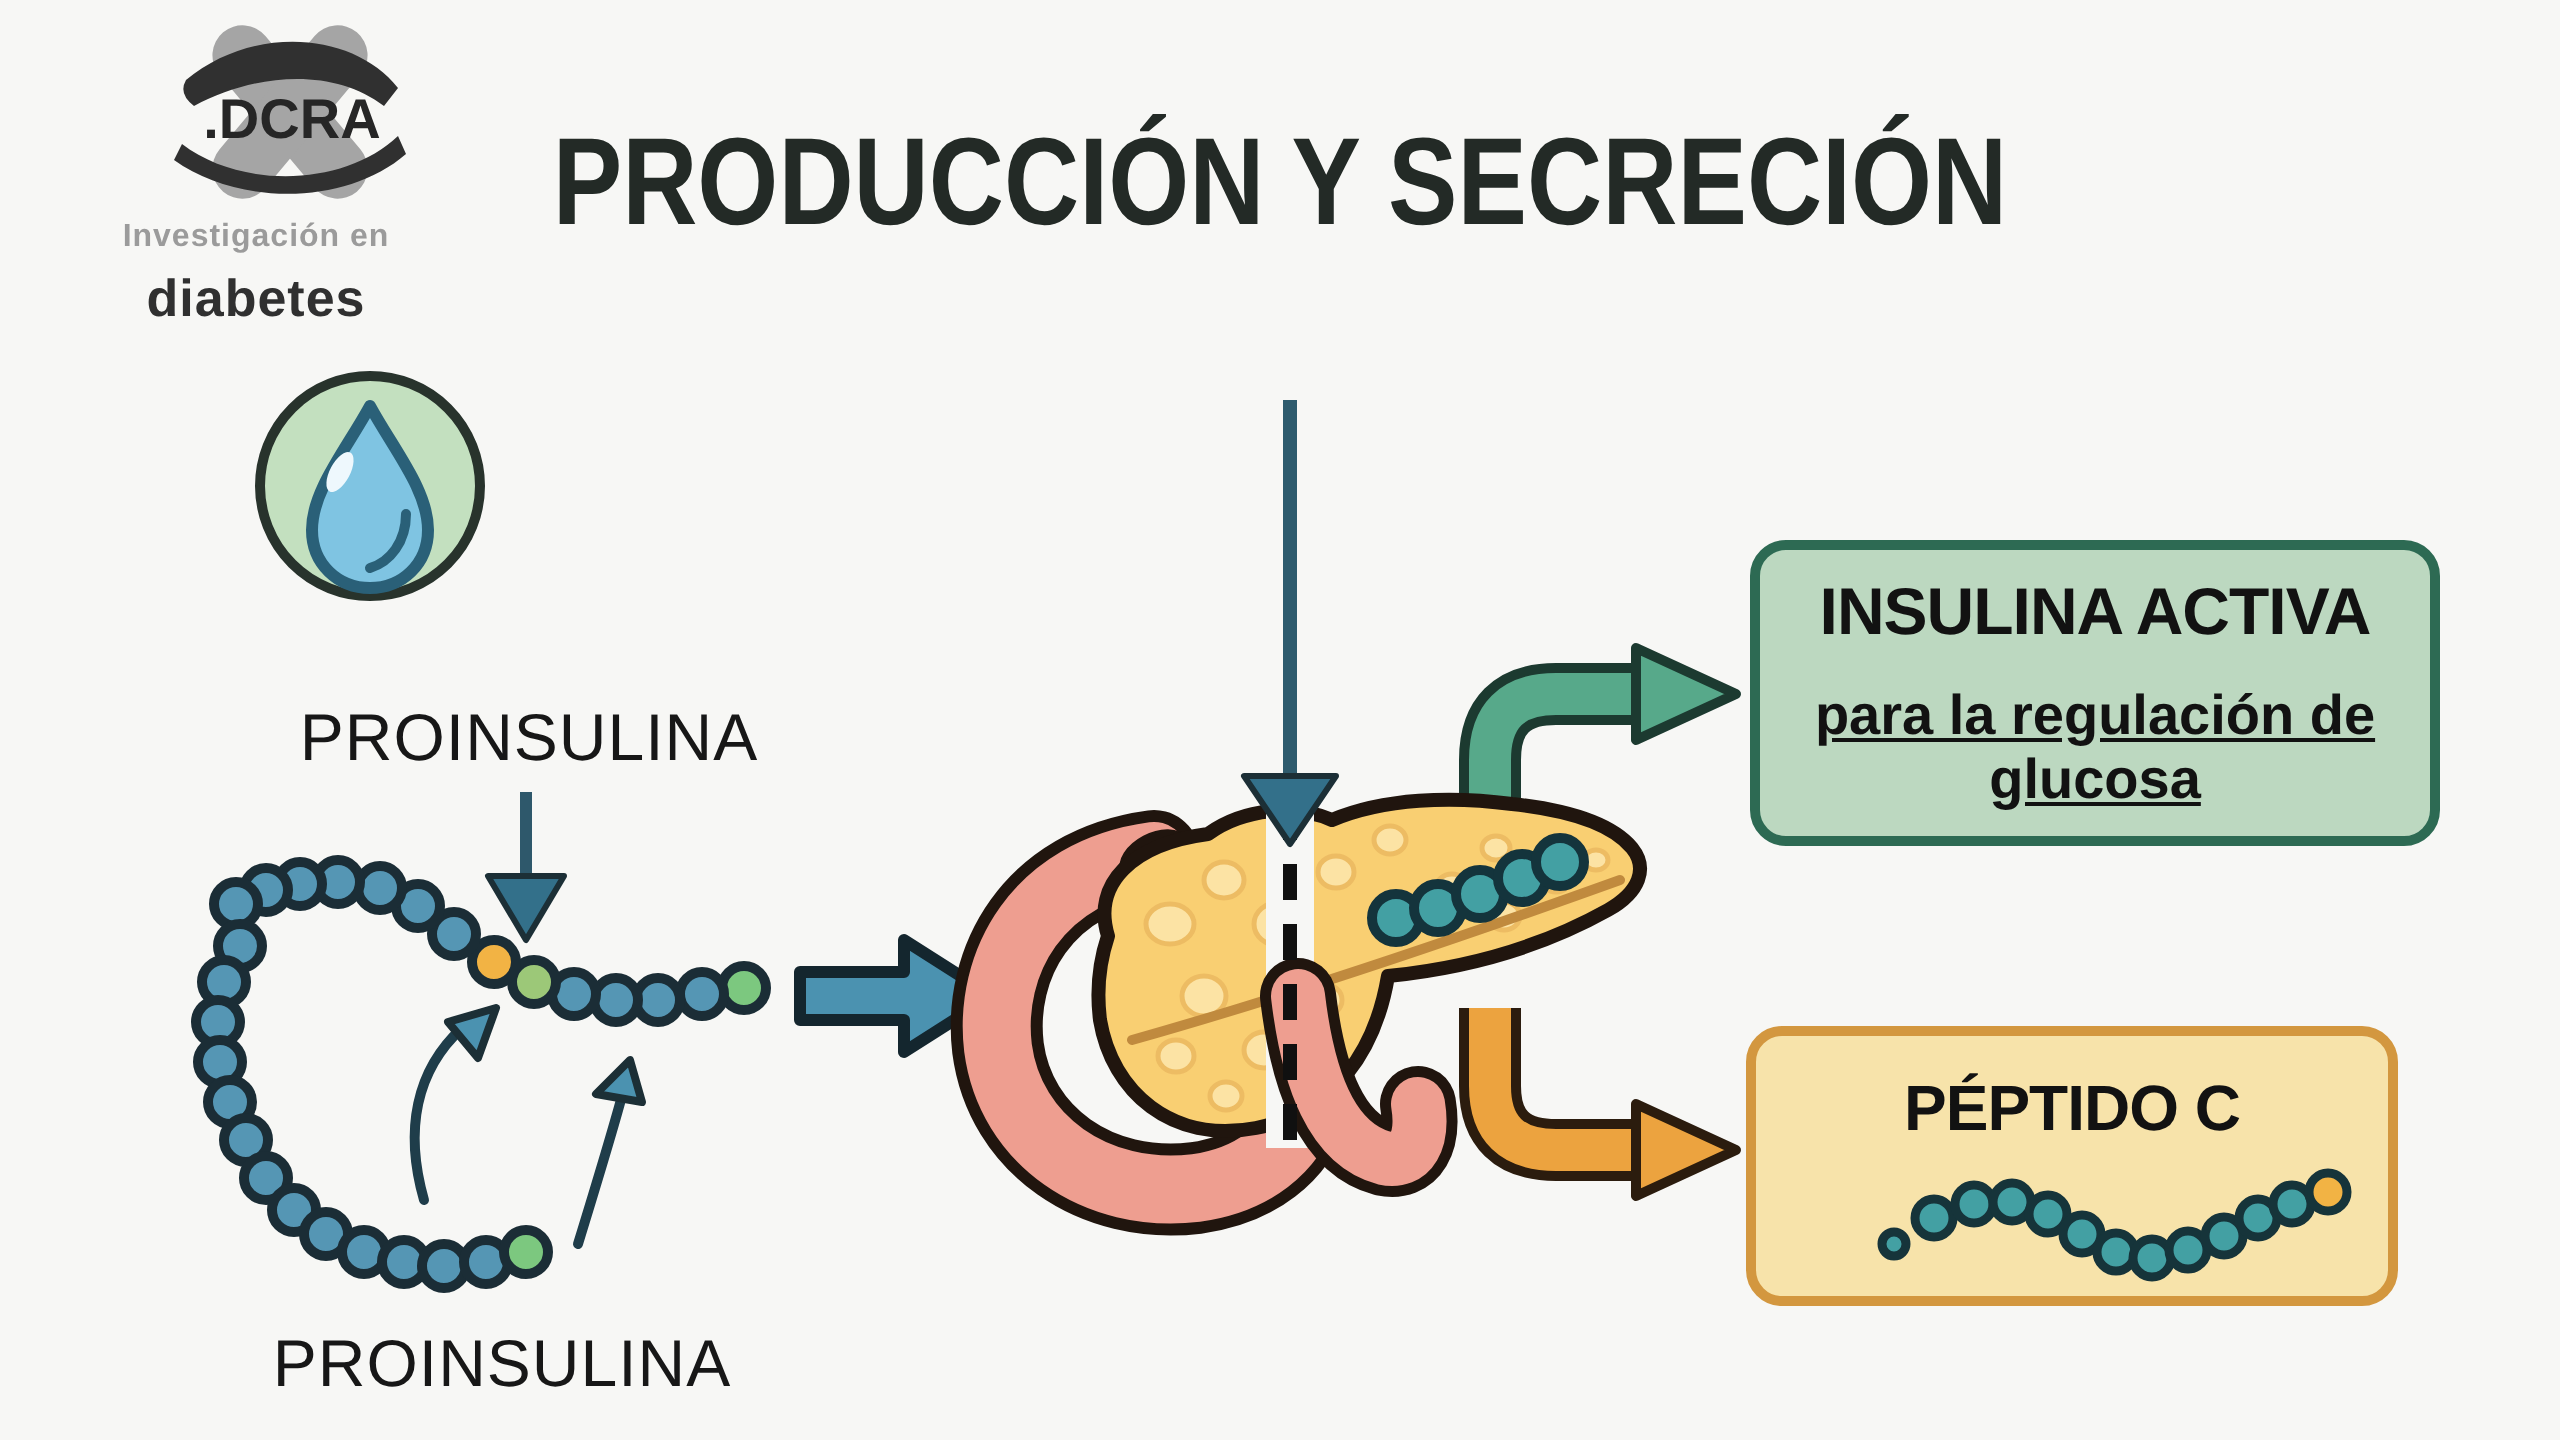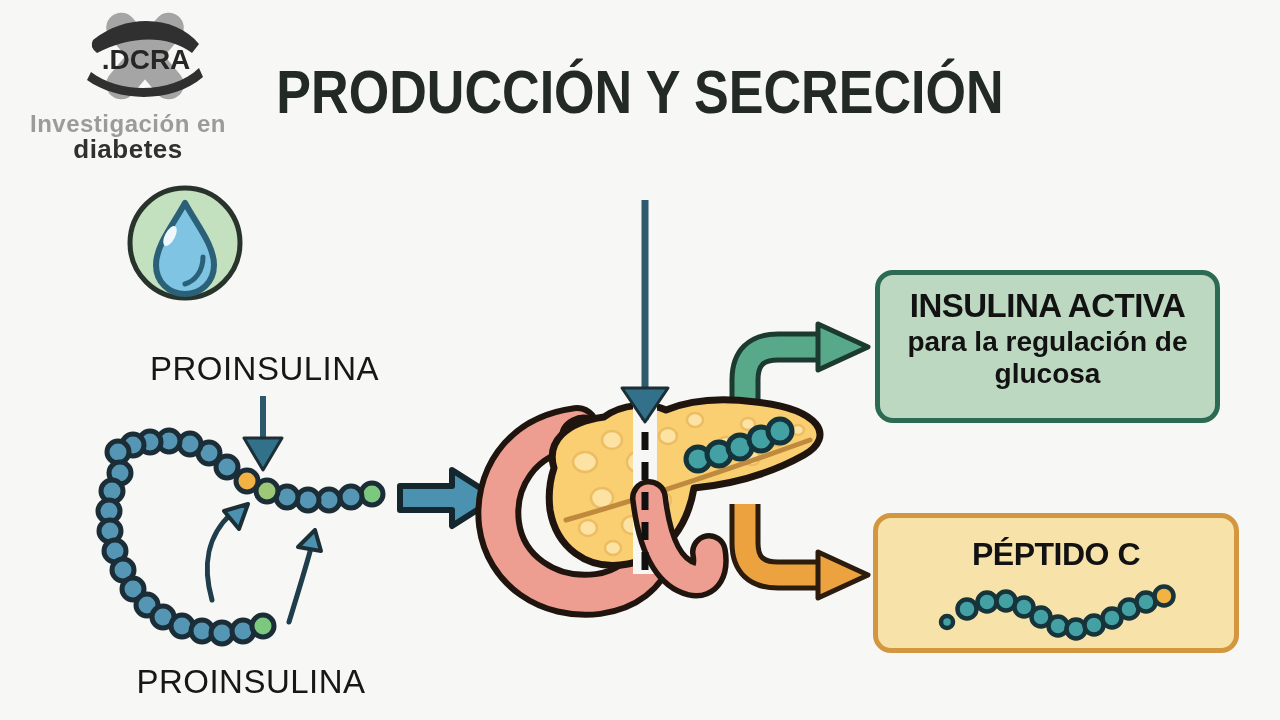--- a/index.html
+++ b/index.html
@@ -6,21 +6,21 @@
   .stage{
     position:relative;width:1280px;height:720px;overflow:hidden;
     background:var(--background,#f7f7f5);
     font-family:"Liberation Sans",sans-serif;
   }
   svg{display:block;}
   .diagram-svg{position:absolute;left:0;top:0;}
   .logo{position:absolute;left:15px;top:0;width:230px;text-align:right;}
   .logo-tagline1{
     position:absolute;left:8px;top:110px;width:240px;text-align:center;
-    font-size:24px;font-weight:bold;color:var(--logo_text_gray,#9b9b9b);letter-spacing:.5px;
+    font-size:16px;font-weight:bold;color:var(--logo_text_gray,#9b9b9b);letter-spacing:.5px;
   }
   .logo-tagline2{
     position:absolute;left:8px;top:134px;width:240px;text-align:center;
     font-size:26px;font-weight:bold;color:var(--logo_dark,#303030);letter-spacing:.5px;
   }
   .title{
     position:absolute;left:0;right:0;top:58px;margin:0;text-align:center;
     font-size:62px;line-height:68px;font-weight:800;letter-spacing:0;
     color:var(--title_text,#232a26);
     transform:scaleX(0.84);transform-origin:50% 50%;
@@ -33,23 +33,23 @@
   .proinsulina-top{left:107px;width:315px;top:350px;}
   .proinsulina-bottom{left:101px;width:300px;top:663px;}
   .out-box{position:absolute;box-sizing:border-box;border-radius:18px;}
   .insulina-box{
     left:875px;top:270px;width:345px;height:153px;
     background:var(--insulina_box_bg,#bcd8c0);
     border:5px solid var(--insulina_box_border,#2d6a53);
     padding-top:13px;text-align:center;
   }
   .insulina-title{font-size:33px;font-weight:800;color:#121212;letter-spacing:-.5px;line-height:36px;}
-  .insulina-subtitle{font-size:28px;font-weight:700;color:#121212;line-height:32px;margin-top:2px;}
+  .insulina-subtitle{font-size:28px;font-weight:700;color:#121212;line-height:32px;margin-top:18px;text-decoration:underline;}
   .peptido-box{
-    left:873px;top:513px;width:366px;height:140px;
+    left:873px;top:513px;width:326px;height:140px;
     background:var(--peptido_box_bg,#f7e3aa);
     border:5px solid var(--peptido_box_border,#d3973f);
     text-align:center;
   }
   .peptido-title{font-size:32px;font-weight:800;color:#121212;margin-top:18px;letter-spacing:-.5px;}
   .peptido-chain-svg{position:absolute;left:0;top:0;}
 </style>
 </head>
 <body>
 

